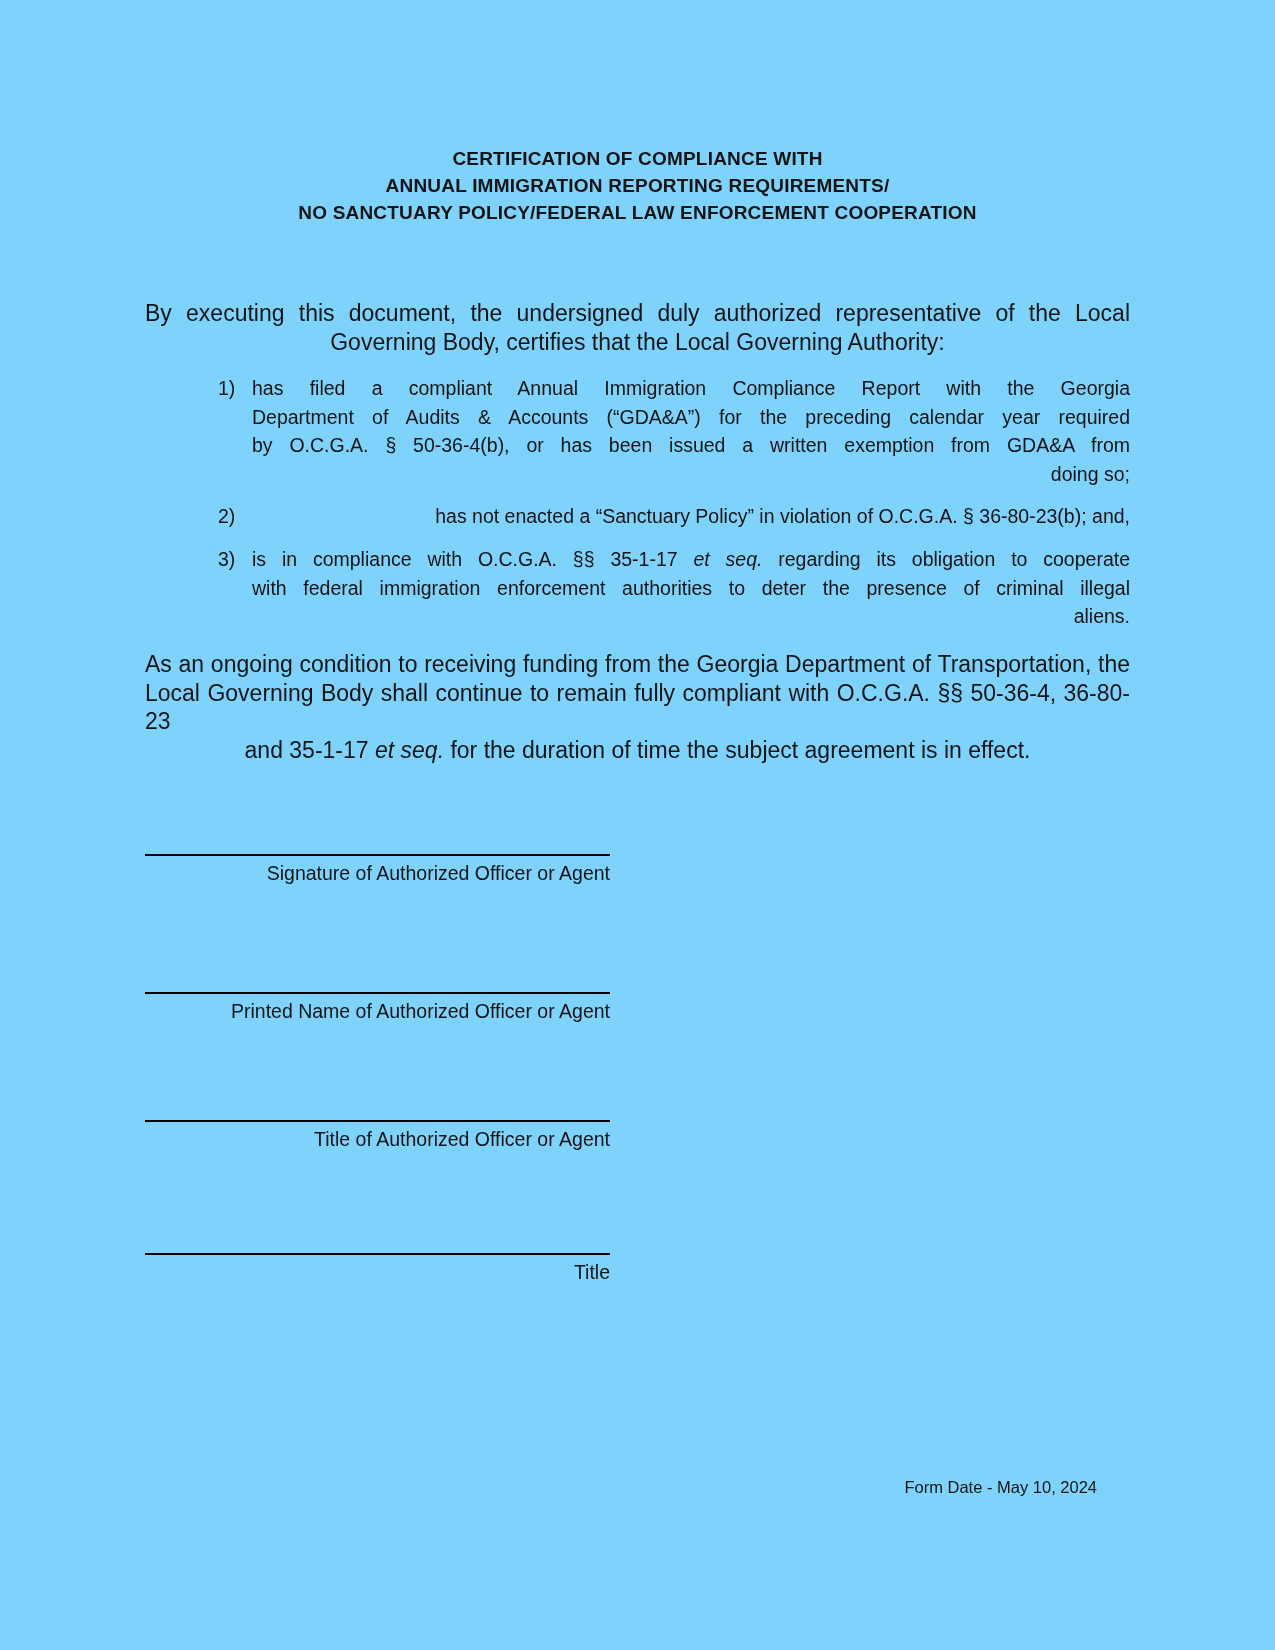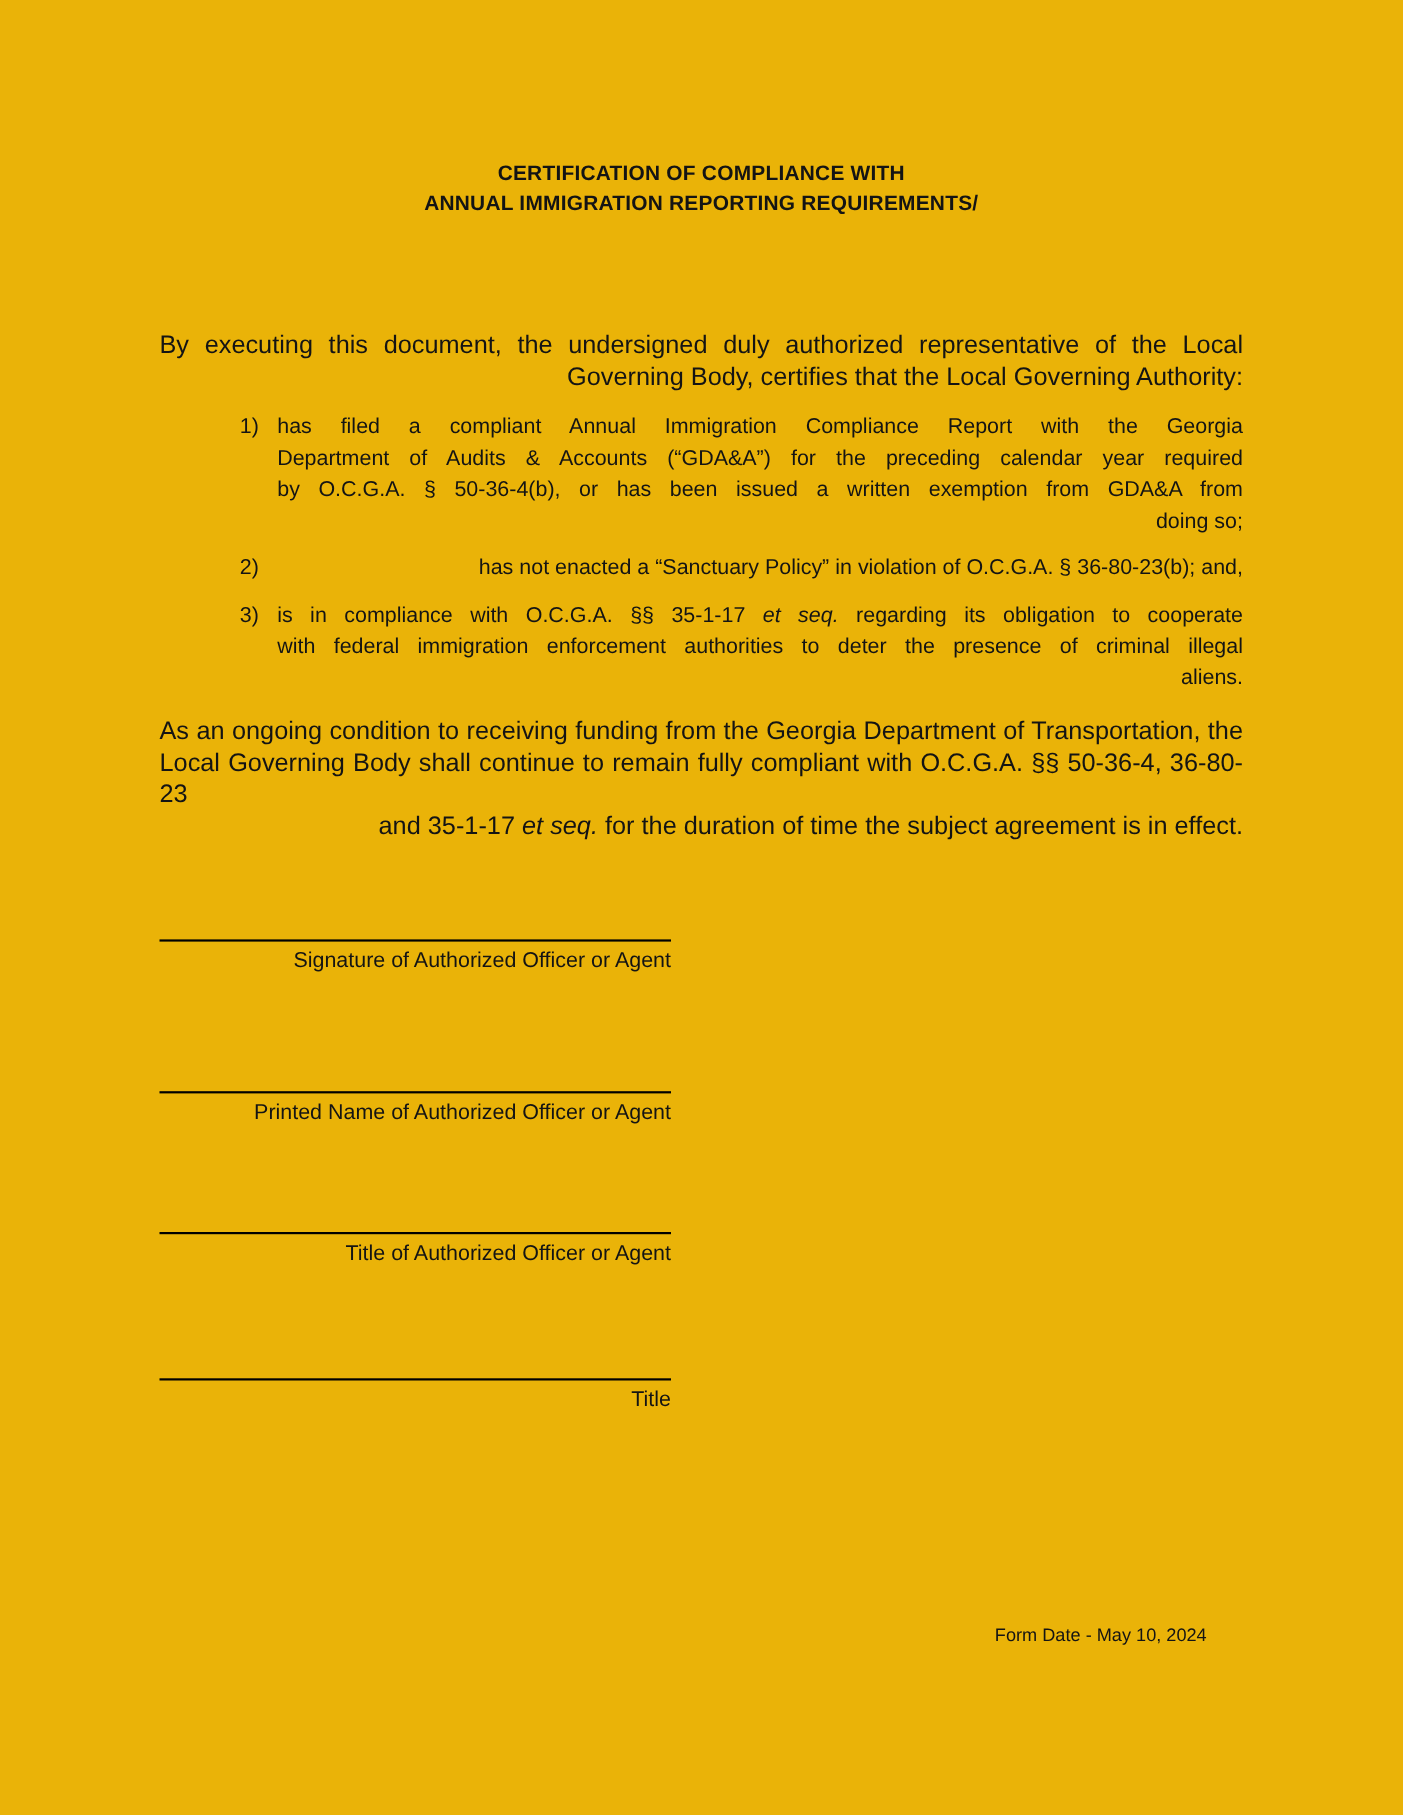--- a/index.html
+++ b/index.html
@@ -5,21 +5,21 @@
   html, body {
     margin: 0;
     padding: 0;
     background: #e8e8e8;
   }
   .page {
     position: relative;
     width: 1275px;
     height: 1650px;
     margin: 0 auto;
-    background: #eab308;
+    background: #7dd3fc;
     font-family: "Liberation Sans", "DejaVu Sans", sans-serif;
     color: #141414;
     overflow: hidden;
   }
   .title {
     position: absolute;
     top: 145px;
     left: 0;
     right: 0;
     text-align: center;
@@ -28,21 +28,21 @@
     line-height: 27px;
     letter-spacing: 0.2px;
   }
   .para {
     position: absolute;
     left: 145px;
     width: 985px;
     font-size: 23px;
     line-height: 28.5px;
   }
-  .para .line { text-align: right; }
+  .para .line { text-align: center; }
   .para .line.j {
     text-align: justify;
     text-align-last: justify;
   }
   .list-item {
     position: absolute;
     left: 218px;
     width: 912px;
     display: flex;
     font-size: 19.5px;
@@ -96,20 +96,21 @@
   #sig-4   { top: 1253px; }
 </style>
 </head>
 <body>
 
 <div class="page">
 
   <div class="title">
     <div>CERTIFICATION OF COMPLIANCE WITH</div>
     <div>ANNUAL IMMIGRATION REPORTING REQUIREMENTS/</div>
+    <div>NO SANCTUARY POLICY/FEDERAL LAW ENFORCEMENT COOPERATION</div>
   </div>
 
   <div class="para" id="intro">
       <div class="line j">By executing this document, the undersigned duly authorized representative of the Local</div>
       <div class="line">Governing Body, certifies that the Local Governing Authority:</div>
     </div>
 
   <div class="list-item" id="item-1">
     <span class="num">1)</span>
     <div class="item-text">

